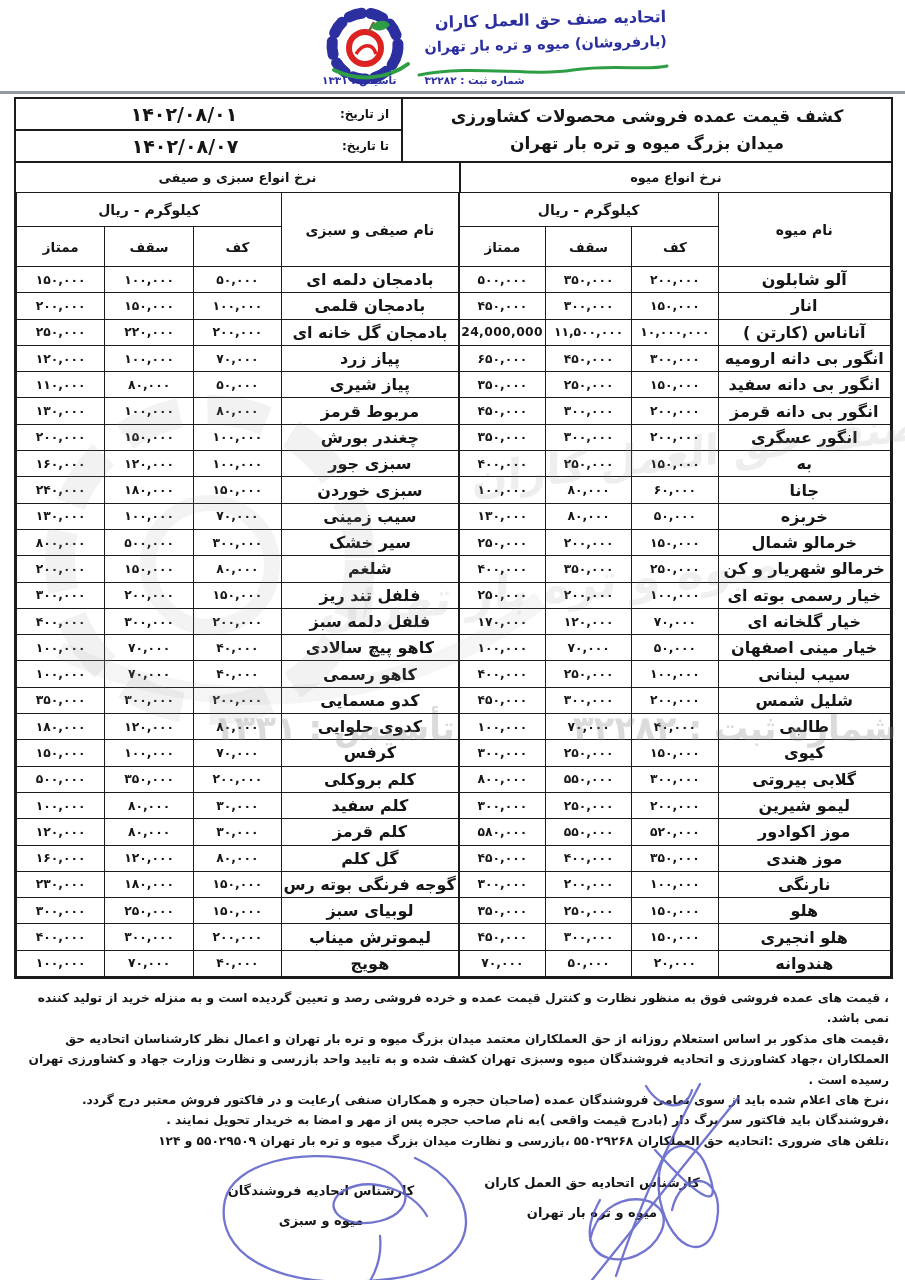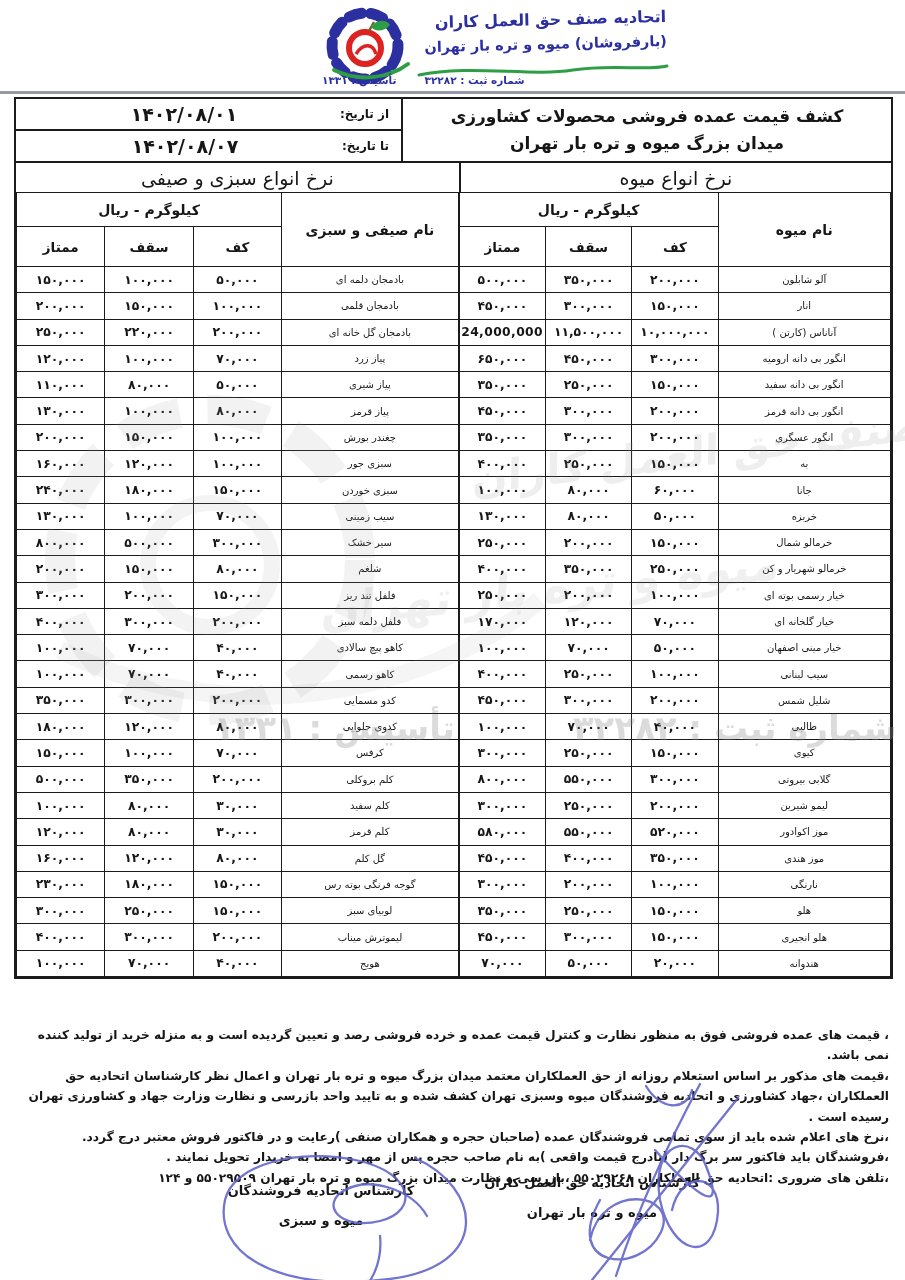--- a/index.html
+++ b/index.html
@@ -25,48 +25,48 @@
   .title-cell { width:56%; border-left:2.4px solid #1b1b1b; display:flex; flex-direction:column;
                 justify-content:center; align-items:center; font-weight:bold; font-size:17px;
                 line-height:1.6; }
   .dates-cell { flex:1; display:flex; flex-direction:column; }
   .date-row { flex:1; display:flex; align-items:center; padding:0 12px; }
   .date-row.first { border-bottom:2.2px solid #1b1b1b; }
   .dlabel { font-size:12px; font-weight:bold; white-space:nowrap; }
   .dval { flex:1; text-align:center; font-size:19px; font-weight:bold; letter-spacing:1px; }
 
   .section-row { display:flex; height:31px; border-top:2.4px solid #1b1b1b; }
-  .sec { display:flex; align-items:center; justify-content:center; font-weight:normal; font-size:19px; }
+  .sec { display:flex; align-items:center; justify-content:center; font-weight:bold; font-size:13px; }
   .sec-fruit { width:49.4%; border-left:2.4px solid #1b1b1b;text-align:center; }
   .sec-veg { flex:1; }
 
   .tables-row { display:flex; }
   table.price { border-collapse:collapse; table-layout:fixed; }
   table.fruit { width:49.4%; }
   table.veg { width:50.6%; }
   table.price th, table.price td { border:1.6px solid #1b1b1b; text-align:center; padding:0 2px;
                                    overflow:hidden; white-space:nowrap; }
   th.c-name { width:40%; font-size:14px;margin-top:16px; }
   th.c-floor { width:20%; } th.c-ceil { width:21%; } th.c-prem { width:19%; }
   tr.unit-row th { height:34px; font-size:14px; }
   tr.cols-row th { height:40px; font-size:13.5px; }
   tbody tr { height:26.3px; }
-  td.name-cell { font-size:10px; font-weight:normal; }
+  td.name-cell { font-size:16px; font-weight:bold; }
   td.num-cell { font-size:12.3px; font-weight:bold; letter-spacing:.4px; }
 
   
   .wm { position:absolute; pointer-events:none; color:#8a8a8a; font-weight:bold; direction:rtl;
         white-space:nowrap; z-index:6; }
   .wm-script1 { top:418px; left:470px; font-size:42px; opacity:.14; transform:rotate(-7deg) skewX(-8deg); }
   .wm-script2 { top:560px; left:320px; font-size:46px; opacity:.12; transform:rotate(-6deg) skewX(-10deg); }
   .wm-reg { top:708px; right:8px; font-size:34px; opacity:.30; display:flex; gap:118px; letter-spacing:1px; }
   .wm-svg { position:absolute; top:360px; left:20px; pointer-events:none; z-index:5; }
 
   
-  .notes { position:absolute; top:1025px; right:16px; left:16px; direction:rtl; text-align:right;
+  .notes { position:absolute; top:988px; right:16px; left:16px; direction:rtl; text-align:right;
            font-size:12.2px; font-weight:bold; line-height:1.67; color:#151515; z-index:7; }
 
   
   .sig { position:absolute; text-align:center; font-size:13px; font-weight:bold; direction:rtl;
          line-height:2.3; z-index:8; }
   .sig-right { top:1168px; left:467px; width:250px; }
   .sig-left  { top:1176px; left:196px; width:250px; }
   .sig-ink { position:absolute; top:1040px; left:0; z-index:9; pointer-events:none; }
 </style>
 </head>
@@ -352,21 +352,21 @@
               <td class="num-cell">۱۰۰,۰۰۰</td>
               <td class="num-cell">۱۲۰,۰۰۰</td>
             </tr>
             <tr>
               <td class="name-cell">پیاز شیری</td>
               <td class="num-cell">۵۰,۰۰۰</td>
               <td class="num-cell">۸۰,۰۰۰</td>
               <td class="num-cell">۱۱۰,۰۰۰</td>
             </tr>
             <tr>
-              <td class="name-cell">پیاز قرمز</td>
+              <td class="name-cell">مربوط قرمز</td>
               <td class="num-cell">۸۰,۰۰۰</td>
               <td class="num-cell">۱۰۰,۰۰۰</td>
               <td class="num-cell">۱۳۰,۰۰۰</td>
             </tr>
             <tr>
               <td class="name-cell">چغندر بورش</td>
               <td class="num-cell">۱۰۰,۰۰۰</td>
               <td class="num-cell">۱۵۰,۰۰۰</td>
               <td class="num-cell">۲۰۰,۰۰۰</td>
             </tr>

